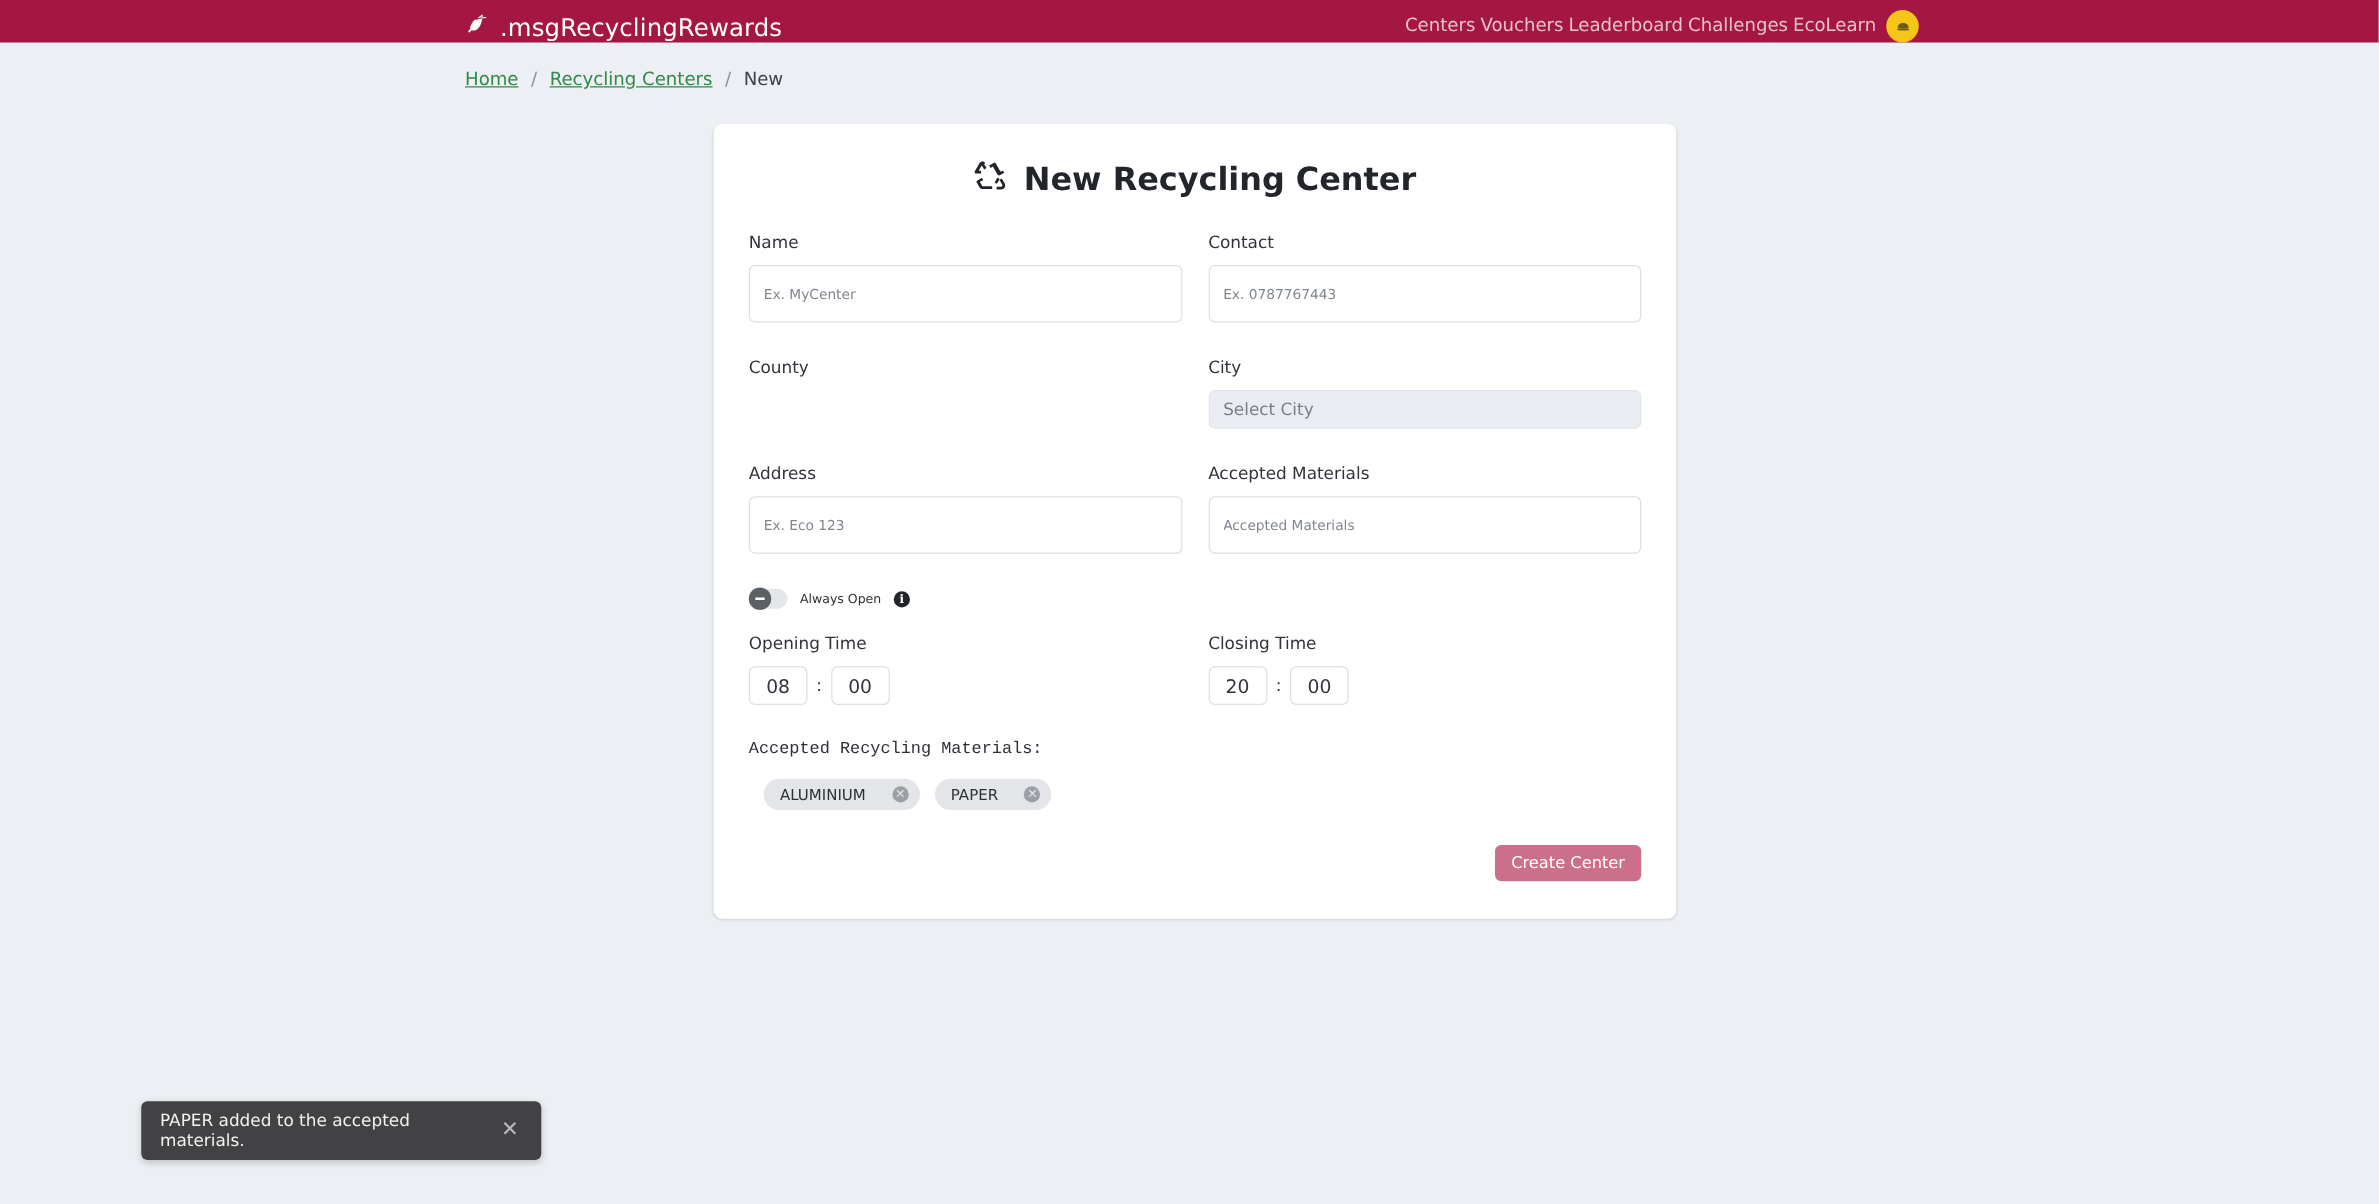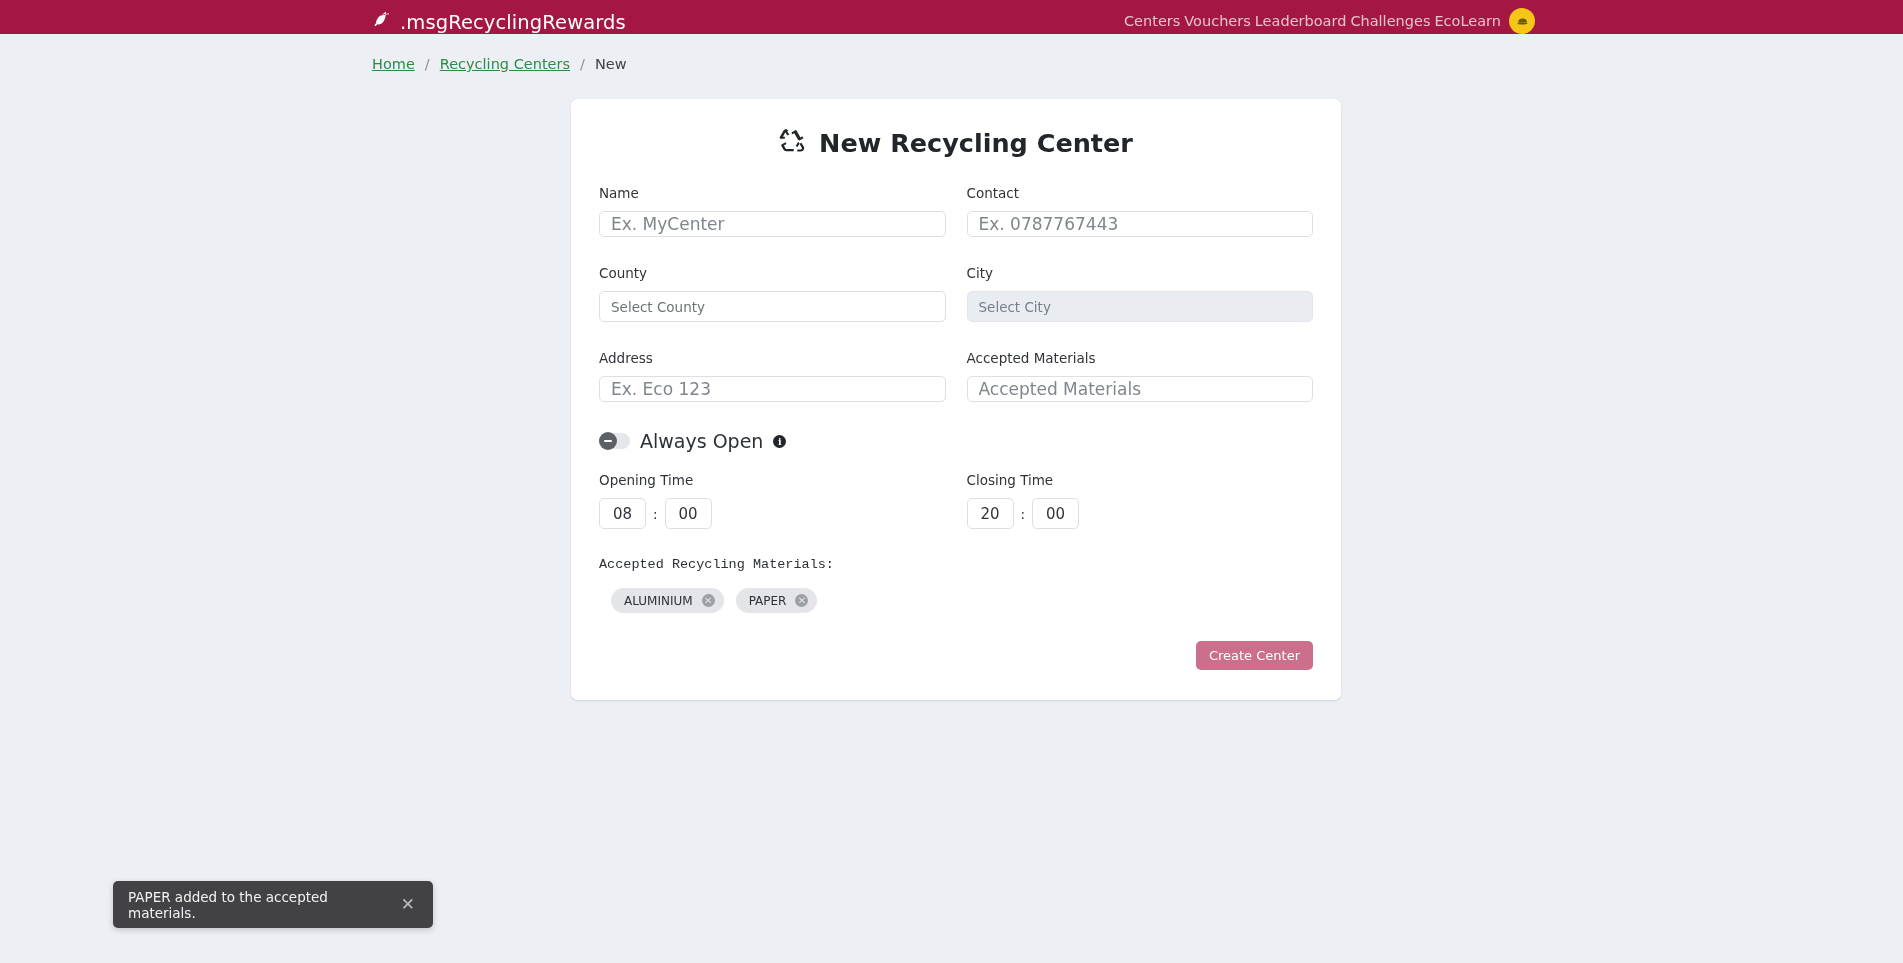--- a/index.html
+++ b/index.html
@@ -102,26 +102,26 @@
   .col { flex: 1; min-width: 0; }
 
   .field-label {
     font-size: 13.5px;
     color: #30343a;
     margin-bottom: 10px;
     display: block;
   }
   .input {
     width: 100%;
-    height: 26px;
+    height: 46px;
     border: 1px solid #dcdfe3;
     border-radius: 5px;
     background: #ffffff;
     padding: 0 11px;
-    font-size: 17px;
+    font-size: 11px;
     color: #6d737b;
     font-family: "DejaVu Sans", sans-serif;
     line-height: 29px;
     outline: none;
   }
   .input::placeholder { color: #80868e; }
   .select-box {
     width: 100%;
     height: 31px;
     border: 1px solid #dcdfe3;
@@ -166,21 +166,21 @@
     display: flex;
     align-items: center;
     justify-content: center;
   }
   .switch .knob span {
     display: block;
     width: 8px; height: 2px;
     background: #ffffff;
     border-radius: 1px;
   }
-  .toggle-label { font-size: 19px; color: #2d3137; }
+  .toggle-label { font-size: 10px; color: #2d3137; }
   .info-icon {
     width: 13px; height: 13px;
     border-radius: 50%;
     background: #22262b;
     color: #fff;
     font-size: 9.5px;
     font-weight: bold;
     display: flex;
     align-items: center;
     justify-content: center;
@@ -213,21 +213,21 @@
     font-family: Liberation Mono, monospace;
   }
   .chips {
     display: flex;
     gap: 12px;
     padding: 0 26px;
   }
   .chip {
     display: inline-flex;
     align-items: center;
-    gap: 9px;
+    gap: 21px;
     background: #e3e5e8;
     border-radius: 14px;
     height: 25px;
     padding: 0 9px 0 13px;
     font-size: 12px;
     color: #2d3137;
   }
   .chip-x {
     width: 13px; height: 13px;
     border-radius: 50%;
@@ -342,23 +342,20 @@
     </div>
     <div class="col">
       <label class="field-label">Contact</label>
       <input class="input" type="text" placeholder="Ex. 0787767443" style="">
     </div>
   </div>
 
   <div class="row">
     <div class="col">
       <label class="field-label">County</label>
-      <div class="select-box">
-        <span>Select County</span>
-      </div>
     </div>
     <div class="col">
       <label class="field-label">City</label>
       <div class="select-box disabled">
         <span>Select City</span>
       </div>
     </div>
   </div>
 
   <div class="row">

